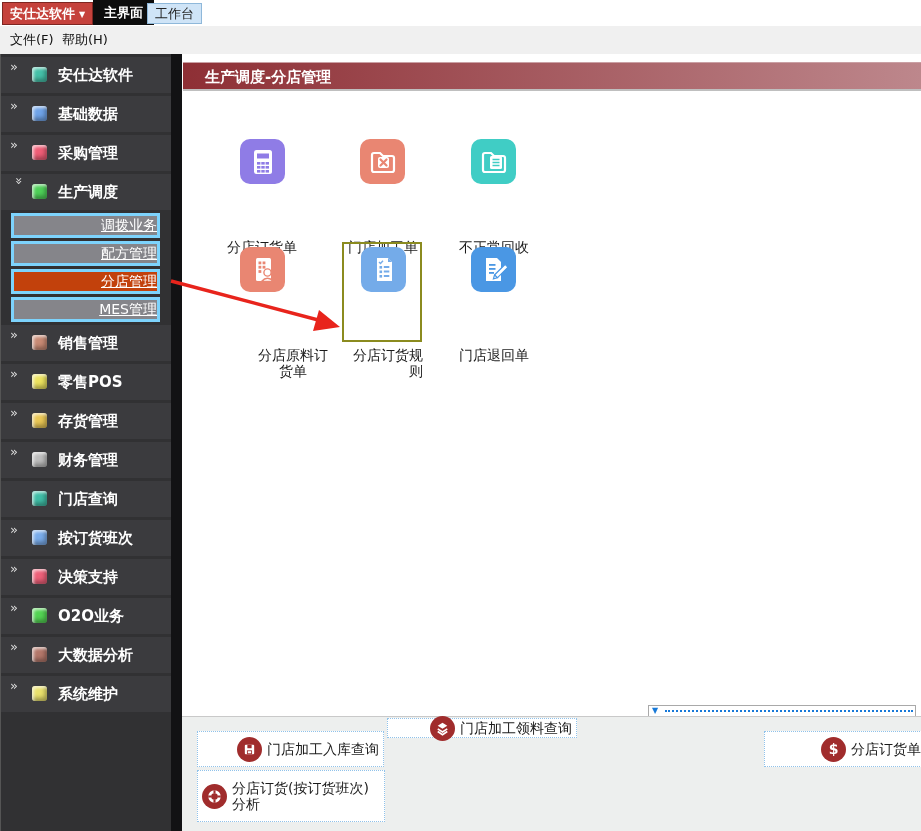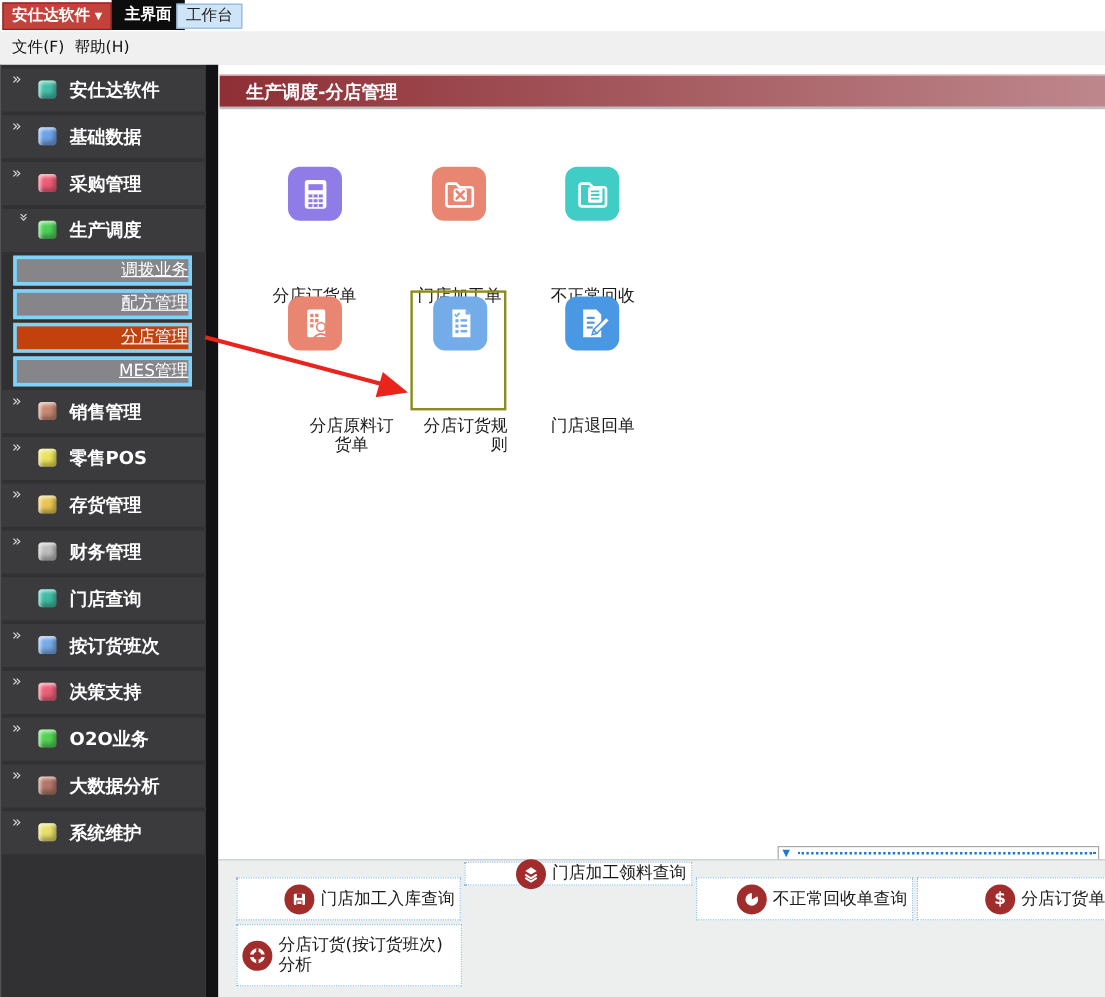--- a/index.html
+++ b/index.html
@@ -281,30 +281,20 @@
     <span class="circ" style="background: rgb(160, 44, 44); color: rgb(160, 44, 44);">
       <svg viewBox="0 0 20 20">
         <path d="M10 3.2 L15.6 6.8 10 10.4 4.4 6.8 z" fill="#fff"></path>
         <path d="M4.4 10.4 L10 14 15.6 10.4" fill="none" stroke="#fff" stroke-width="2"></path>
         <path d="M4.4 13.6 L10 17.2 15.6 13.6" fill="none" stroke="#fff" stroke-width="2"></path>
       </svg>
     </span>
     <span class="txt">门店加工领料查询</span>
   </div>
 
-  <div class="cbtn" style="left:398px;top:14px;width:181px;height:36px;">
-    <span class="circ" style="background: rgb(160, 44, 44); color: rgb(160, 44, 44);">
-      <svg viewBox="0 0 20 20">
-        <circle cx="10" cy="10" r="6.2" fill="#fff"></circle>
-        <path d="M10 10 V3.6 A6.4 6.4 0 0 1 15.5 6.9 z" fill="currentColor"></path>
-        <path d="M11 9 L16.5 5.5" stroke="#fff" stroke-width="0"></path>
-      </svg>
-    </span>
-    <span class="txt">不正常回收单查询</span>
-  </div>
 
   <div class="cbtn" style="left:582px;top:14px;width:190px;height:36px;">
     <span class="circ" style="background: rgb(160, 44, 44); color: rgb(160, 44, 44);">
       <span class="dollar">$</span>
     </span>
     <span class="txt">分店订货单查询</span>
   </div>
 
   <div class="cbtn" style="left:15px;top:53px;width:188px;height:52px;">
     <span class="circ" style="background: rgb(160, 44, 44); color: rgb(160, 44, 44);">

